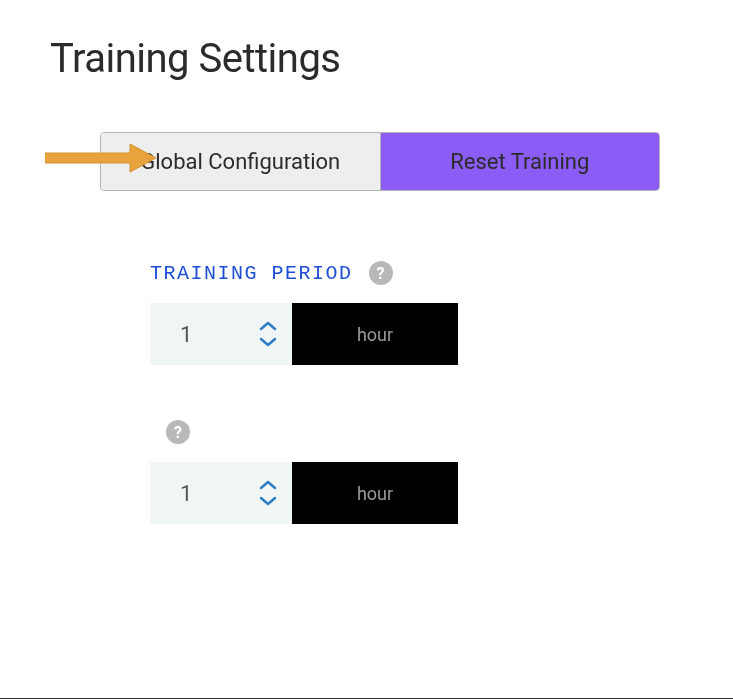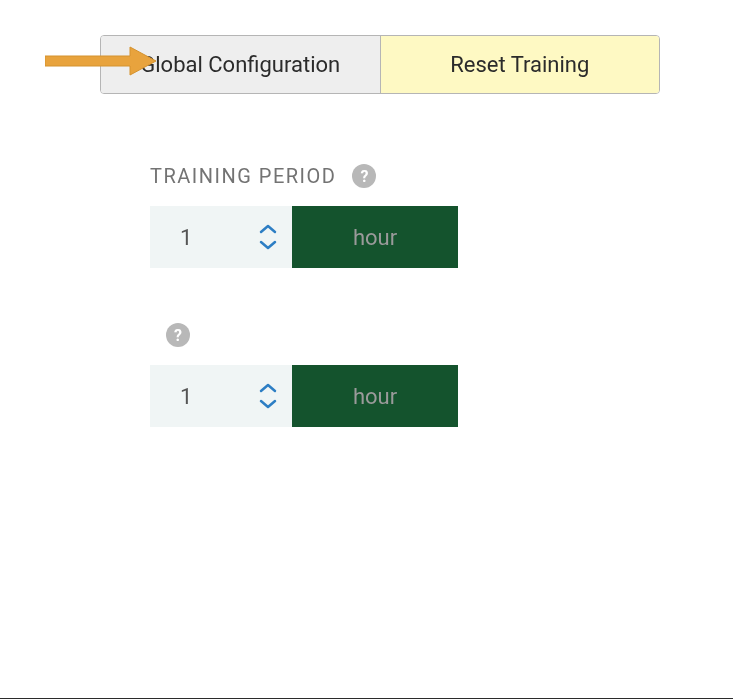--- a/index.html
+++ b/index.html
@@ -43,21 +43,21 @@
       border-radius: 4px;
       overflow: hidden;
     }
     .tab {
       flex: 1;
       padding: 16px 0;
       text-align: center;
       font-size: 22px;
       color: #2b2b2b;
       cursor: pointer;
-      background: #fef9c3;
+      background: #8b5cf6;
     }
     .tab.active {
       background: #eeeeee;
     }
     .tab + .tab {
       border-left: 1px solid #b5b5b5;
     }
     .form-section {
       margin-top: 70px;
       margin-left: 100px;
@@ -66,22 +66,23 @@
       margin-bottom: 55px;
     }
     .field-label-row {
       display: flex;
       align-items: center;
       margin-bottom: 18px;
     }
     .field-label {
       font-size: 20px;
       letter-spacing: 1.5px;
-      color: #737373;
+      color: #1d4ed8;
       font-weight: 400;
+      font-family: Liberation Mono, monospace;
     }
     .help-icon {
       margin-left: 16px;
       width: 24px;
       height: 24px;
       border-radius: 50%;
       background: #b8b8b8;
       color: #ffffff;
       display: flex;
       align-items: center;
@@ -117,41 +118,42 @@
     }
     .stepper-arrow {
       width: 20px;
       height: 14px;
       cursor: pointer;
       display: flex;
       align-items: center;
       justify-content: center;
     }
     .unit-box {
-      background: #14532d;
+      background: #000000;
       width: 166px;
       display: flex;
       align-items: center;
       justify-content: center;
-      font-size: 22px;
+      font-size: 18px;
       color: #9a9a9a;
     }
     .bottom-border {
       position: absolute;
       bottom: 0;
       left: 0;
       right: 0;
       height: 1px;
       background: #2b2b2b;
     }
   </style>
 </head>
 <body>
 
 <div class="container">
+  <h1 class="page-title">Training Settings</h1>
 
   <div class="tabs-wrapper">
     <div class="arrow-annotation">
       <svg width="113" height="32" viewBox="0 0 113 32">
         <path d="M 0 11 L 85 11 L 85 2 L 111 16 L 85 30 L 85 21 L 0 21 Z" fill="#e8a33d" stroke="#d4922f" stroke-width="1"></path>
       </svg>
     </div>
     <div class="tabs">
       <div class="tab active">Global Configuration</div>
       <div class="tab">Reset Training</div>

